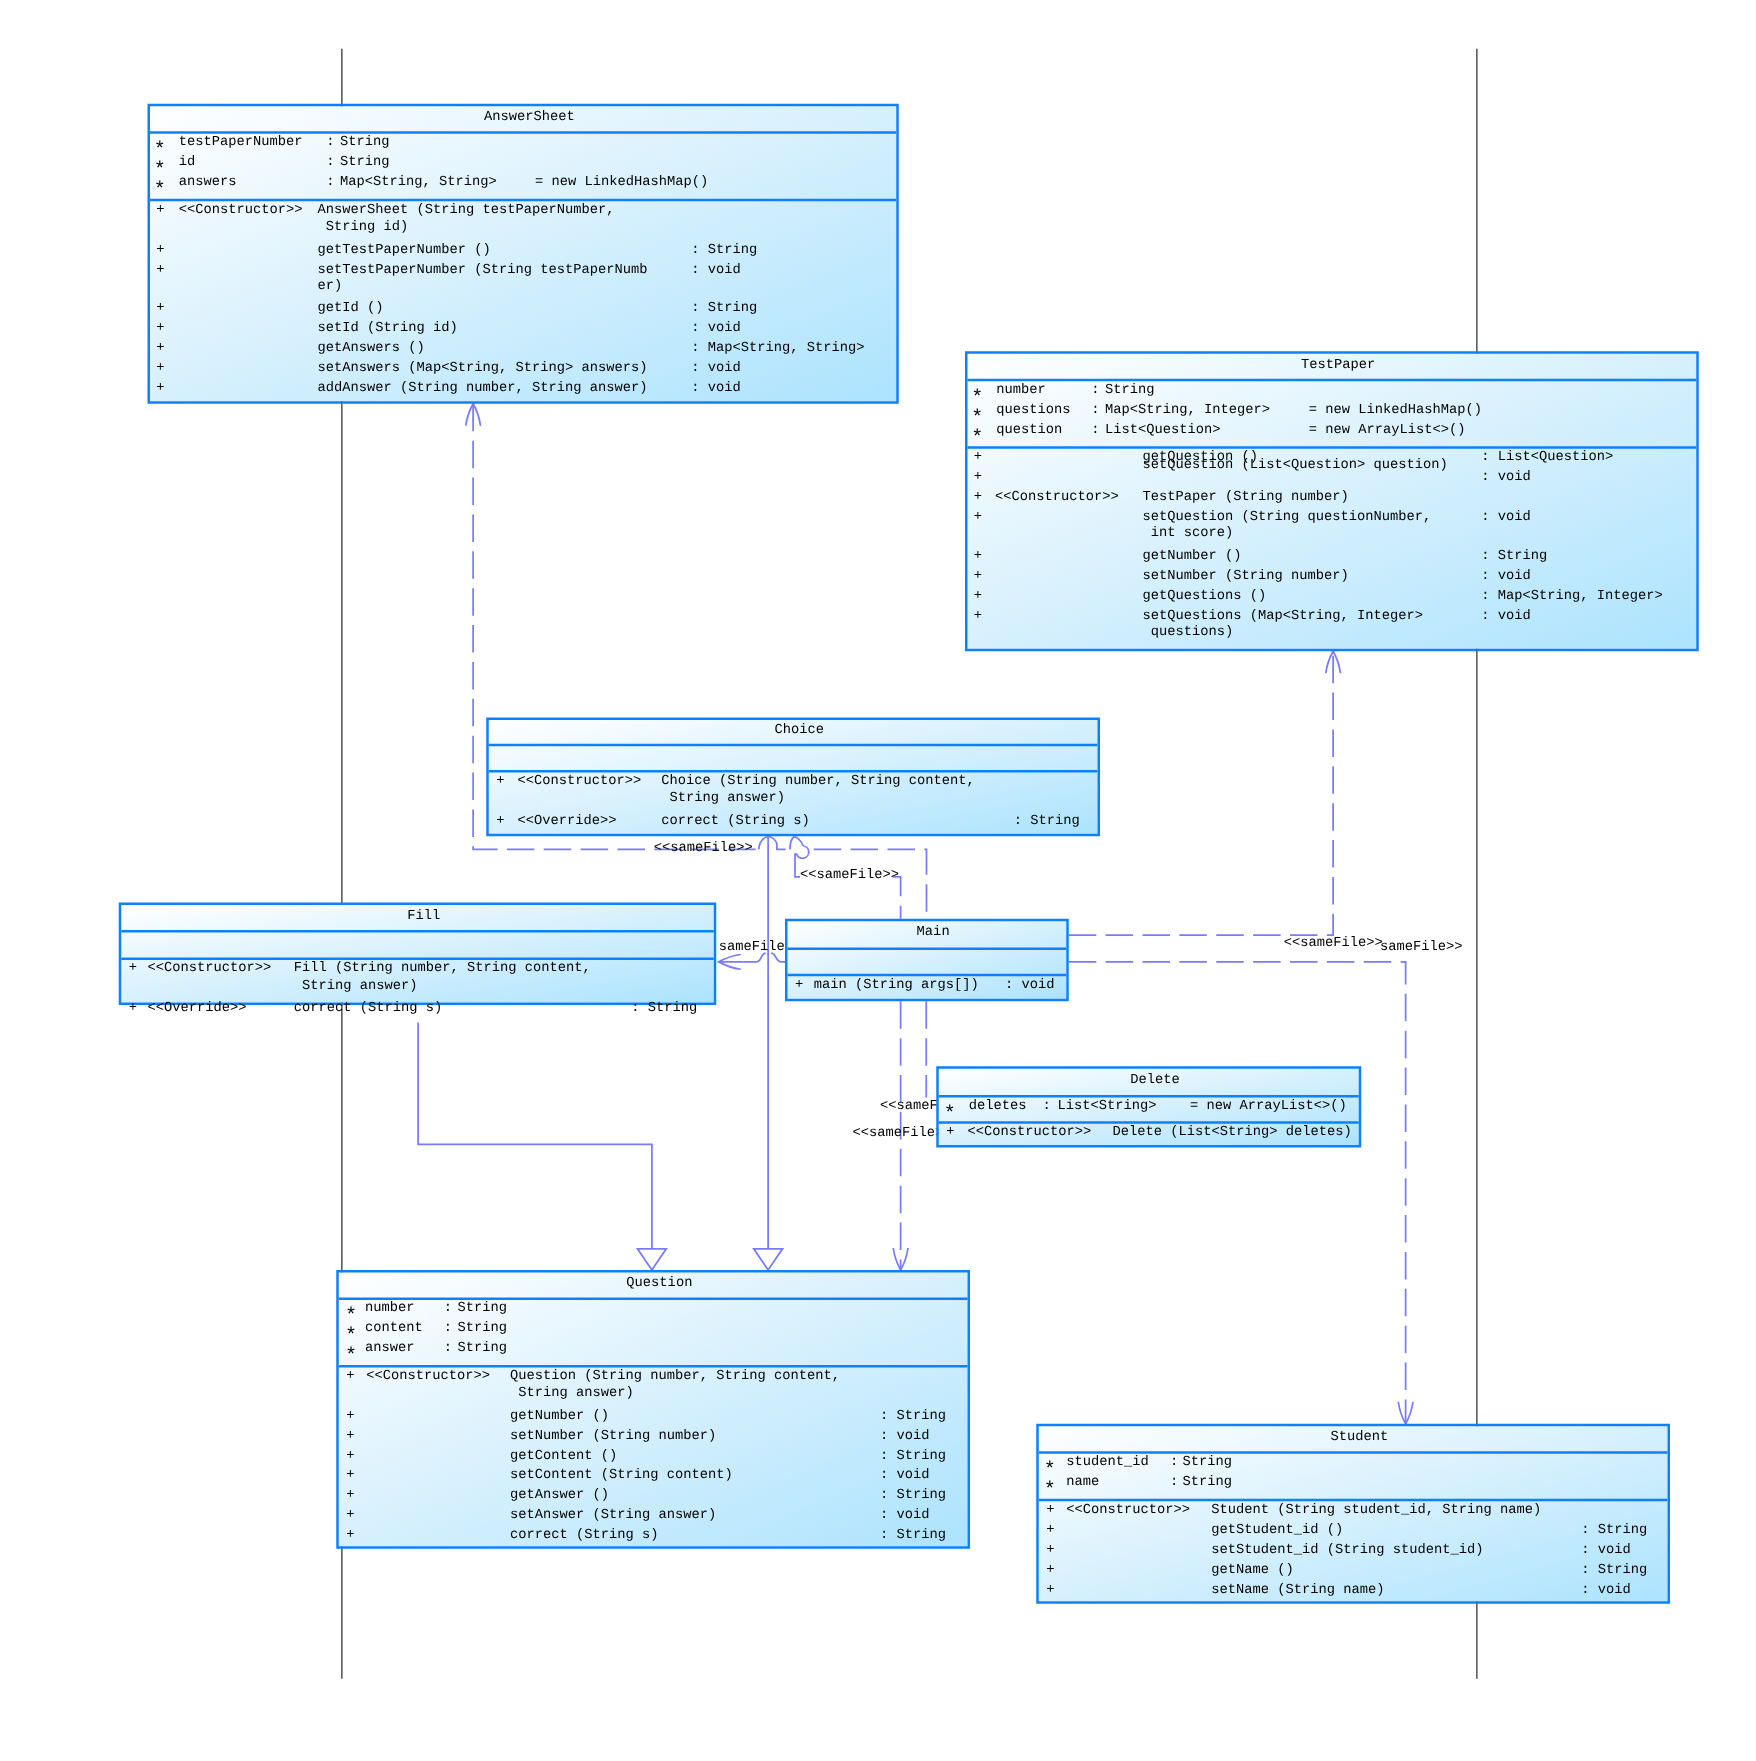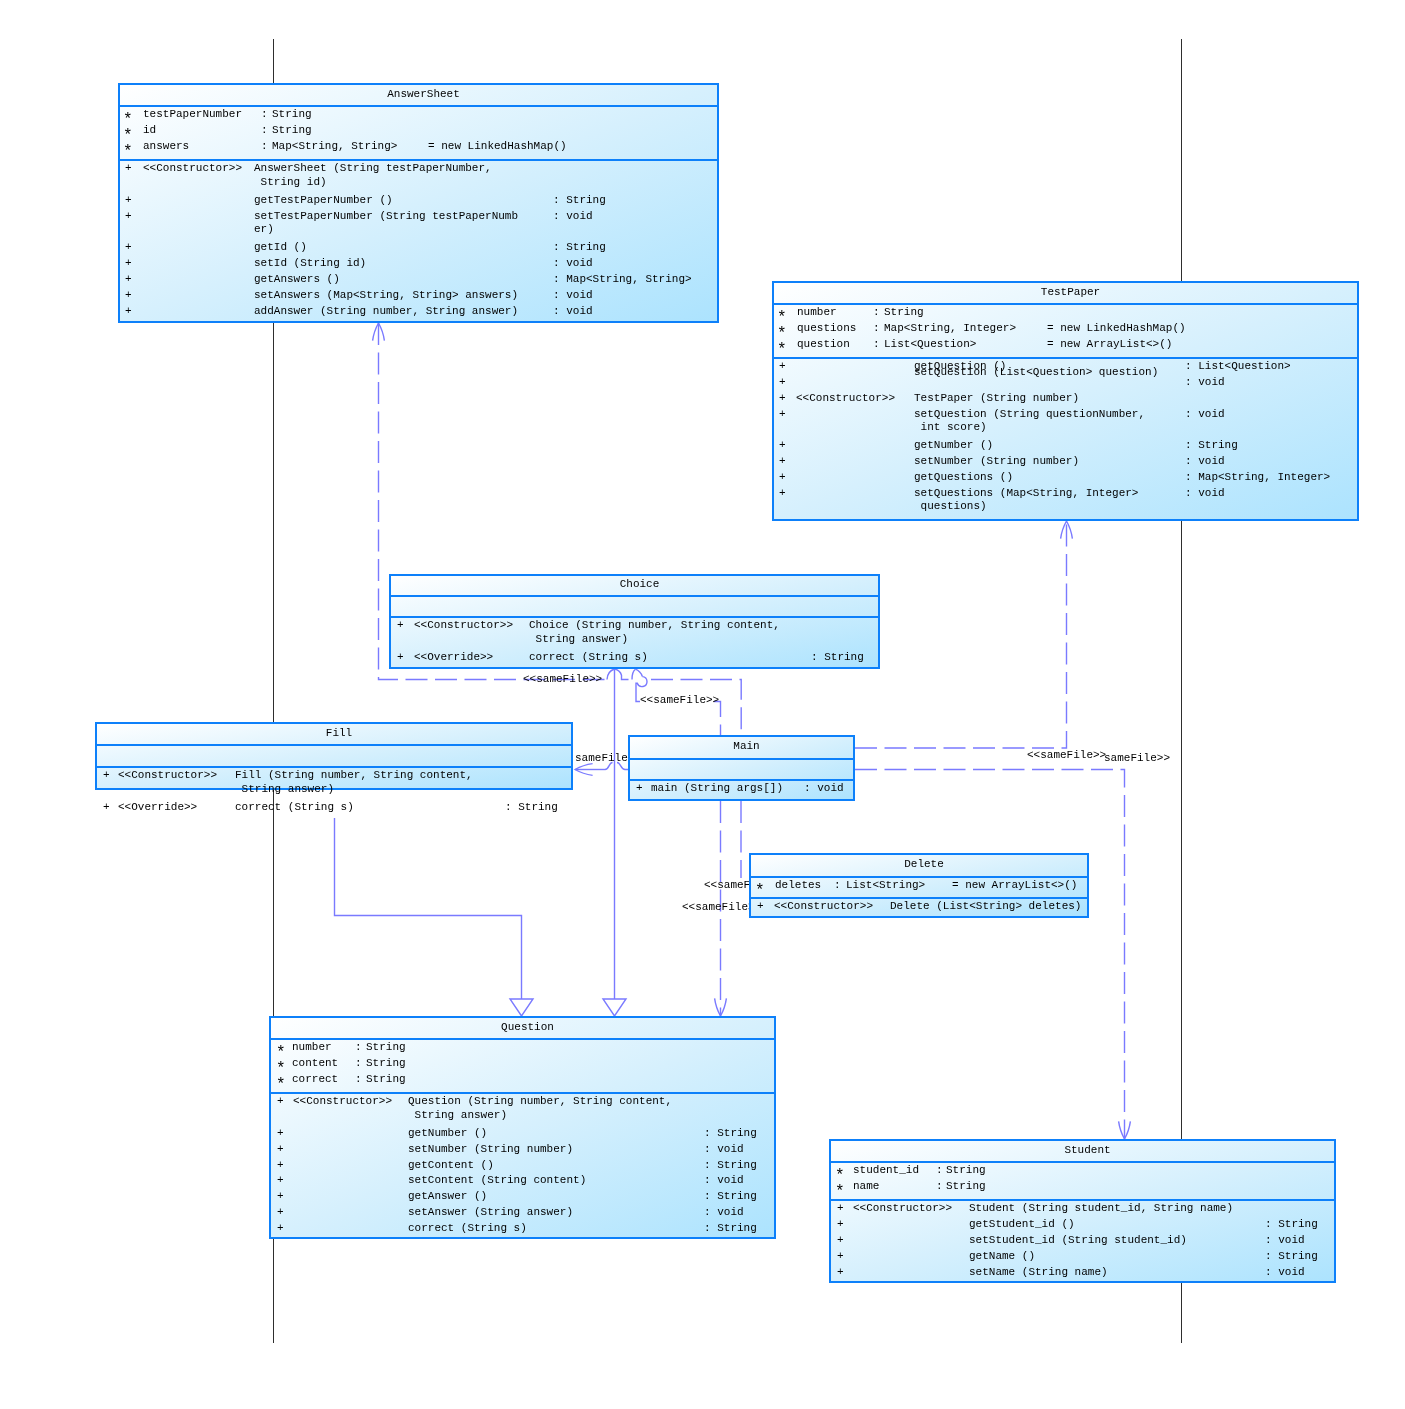--- a/index.html
+++ b/index.html
@@ -155,21 +155,21 @@
         <div class="divider" style="top: 40px;"></div>
         <div class="cell" style="left: 6px; top: 44.4px;">+</div>
         <div class="cell" style="left: 23px; top: 44.4px;">&lt;&lt;Constructor&gt;&gt;</div>
         <div class="cell" style="left: 138px; top: 44.4px;">Choice (String number, String content,</div>
         <div class="cell" style="left: 138px; top: 57.6px;"> String answer)</div>
         <div class="cell" style="left: 6px; top: 76px;">+</div>
         <div class="cell" style="left: 23px; top: 76px;">&lt;&lt;Override&gt;&gt;</div>
         <div class="cell" style="left: 138px; top: 76px;">correct (String s)</div>
         <div class="cell" style="left: 420px; top: 76px;">: String</div>
       </div>
-      <div class="umlbox" style="left: 95px; top: 722px; width: 478px; height: 68px;">
+      <div class="umlbox" style="left: 95px; top: 722px; width: 478px; height: 82px;">
         <div class="titlebar" style="top: 4px;">Fill</div>
         <div class="divider" style="top: 20px;"></div>
         <div class="divider" style="top: 42px;"></div>
         <div class="cell" style="left: 6px; top: 46.4px;">+</div>
         <div class="cell" style="left: 21px; top: 46.4px;">&lt;&lt;Constructor&gt;&gt;</div>
         <div class="cell" style="left: 138px; top: 46.4px;">Fill (String number, String content,</div>
         <div class="cell" style="left: 138px; top: 59.6px;"> String answer)</div>
         <div class="cell" style="left: 6px; top: 78px;">+</div>
         <div class="cell" style="left: 21px; top: 78px;">&lt;&lt;Override&gt;&gt;</div>
         <div class="cell" style="left: 138px; top: 78px;">correct (String s)</div>
@@ -202,21 +202,21 @@
         <div class="divider" style="top: 74px;"></div>
         <div class="cell vis-star" style="left: 5px; top: 29.9px;">*</div>
         <div class="cell" style="left: 21px; top: 24.4px;">number</div>
         <div class="cell" style="left: 84px; top: 24.4px;">:</div>
         <div class="cell" style="left: 95px; top: 24.4px;">String</div>
         <div class="cell vis-star" style="left: 5px; top: 45.7px;">*</div>
         <div class="cell" style="left: 21px; top: 40.2px;">content</div>
         <div class="cell" style="left: 84px; top: 40.2px;">:</div>
         <div class="cell" style="left: 95px; top: 40.2px;">String</div>
         <div class="cell vis-star" style="left: 5px; top: 61.5px;">*</div>
-        <div class="cell" style="left: 21px; top: 56px;">correct</div>
+        <div class="cell" style="left: 21px; top: 56px;">answer</div>
         <div class="cell" style="left: 84px; top: 56px;">:</div>
         <div class="cell" style="left: 95px; top: 56px;">String</div>
         <div class="cell" style="left: 6px; top: 78.4px;">+</div>
         <div class="cell" style="left: 22px; top: 78.4px;">&lt;&lt;Constructor&gt;&gt;</div>
         <div class="cell" style="left: 137px; top: 78.4px;">Question (String number, String content,</div>
         <div class="cell" style="left: 137px; top: 91.6px;"> String answer)</div>
         <div class="cell" style="left: 6px; top: 110px;">+</div>
         <div class="cell" style="left: 137px; top: 110px;">getNumber ()</div>
         <div class="cell" style="left: 433px; top: 110px;">: String</div>
         <div class="cell" style="left: 6px; top: 125.8px;">+</div>

